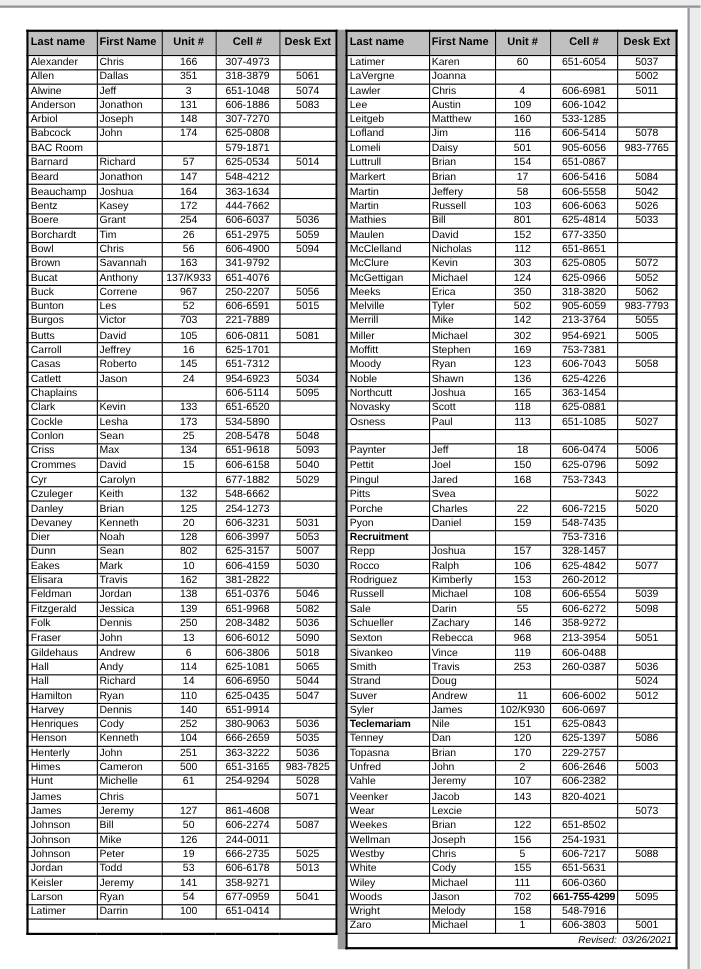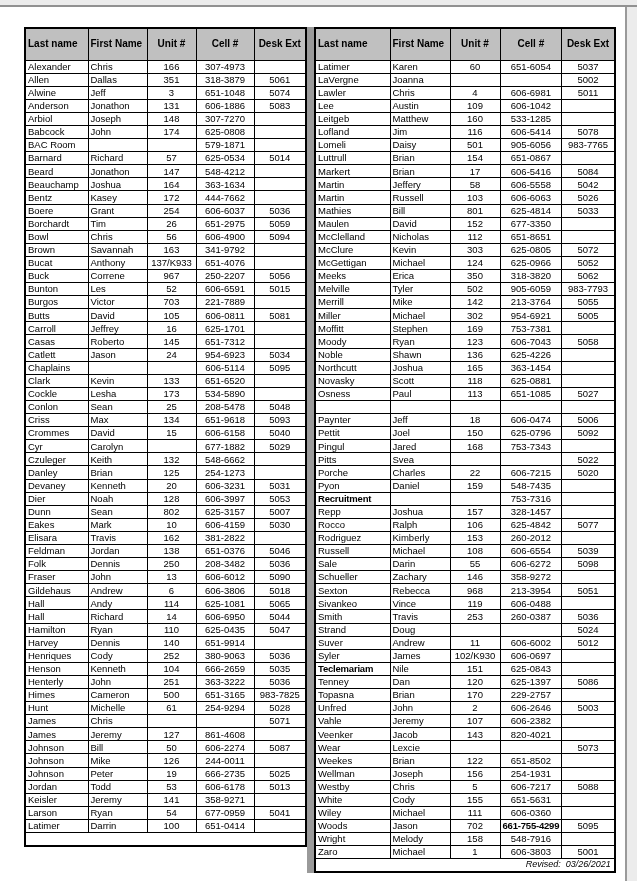--- a/index.html
+++ b/index.html
@@ -51,21 +51,21 @@
     font-size: 9.5px;
     line-height: 1;
     color: #000;
     white-space: nowrap;
     overflow: hidden;
   }
   table.directory th {
     background: #c0c0c0;
     font-weight: bold;
     font-size: 10px;
-    height: 32px;
+    height: 22px;
     text-align: left;
   }
   table.directory th.num { text-align: center; margin-top: 47px; }
   td.c0, td.c1 { text-align: left; }
   td.c2, td.c3, td.c4 { text-align: center; }
   td.shrink { font-size: 7.3px; letter-spacing: -0.2px; font-weight: bold; }
   
   .t-left col.w0 { width: 63px; } .t-left col.w1 { width: 59px; }
   .t-left col.w2 { width: 49px; } .t-left col.w3 { width: 58px; }
   .t-left col.w4 { width: 52px; }
@@ -371,20 +371,27 @@
             <td class="c4"></td>
           </tr>
           <tr>
             <td class="c0">Feldman</td>
             <td class="c1">Jordan</td>
             <td class="c2">138</td>
             <td class="c3">651-0376</td>
             <td class="c4">5046</td>
           </tr>
           <tr>
+            <td class="c0">Fitzgerald</td>
+            <td class="c1">Jessica</td>
+            <td class="c2">139</td>
+            <td class="c3">651-9968</td>
+            <td class="c4">5082</td>
+          </tr>
+          <tr>
             <td class="c0">Folk</td>
             <td class="c1">Dennis</td>
             <td class="c2">250</td>
             <td class="c3">208-3482</td>
             <td class="c4">5036</td>
           </tr>
           <tr>
             <td class="c0">Fraser</td>
             <td class="c1">John</td>
             <td class="c2">13</td>

